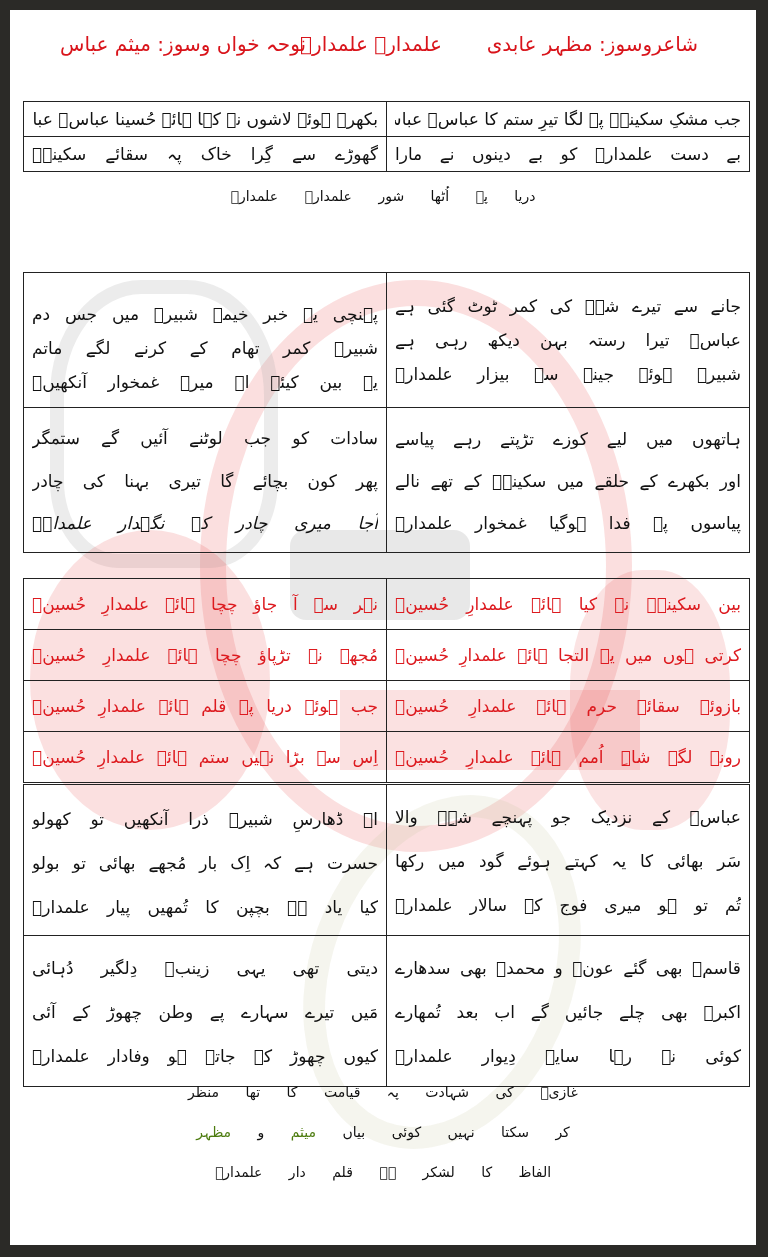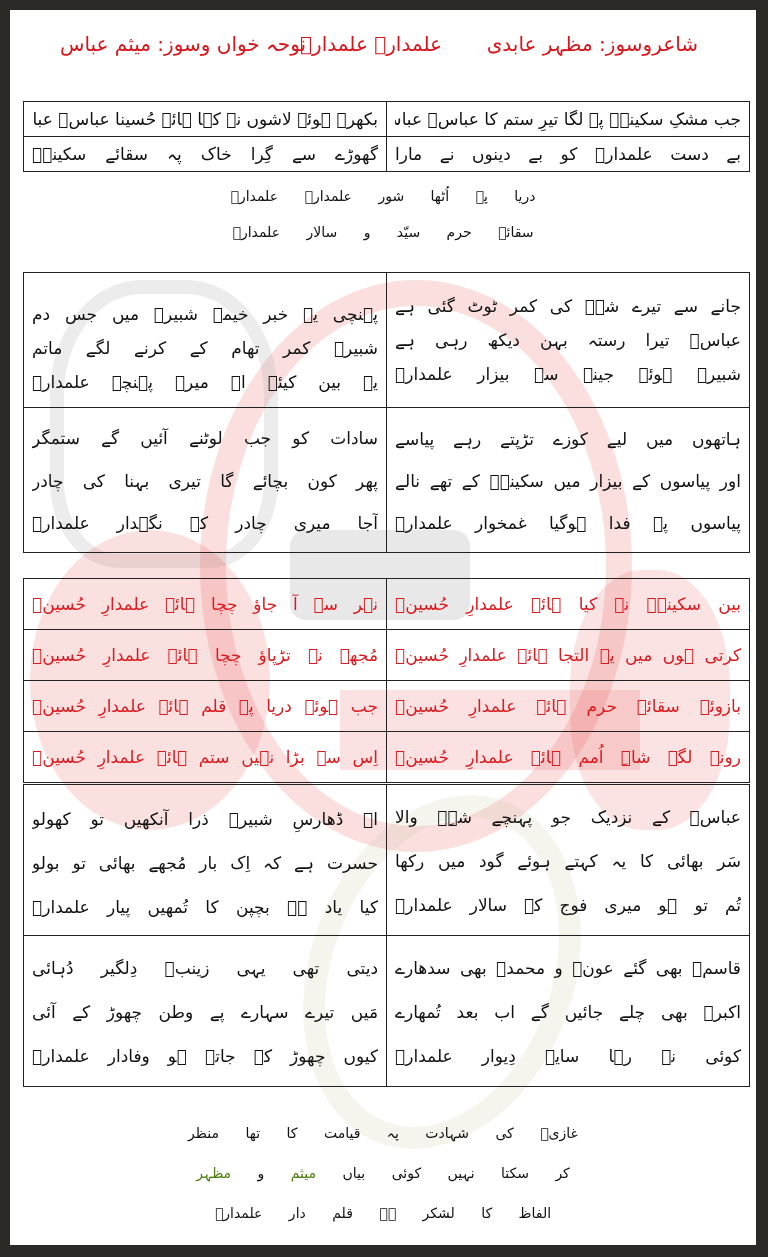--- a/index.html
+++ b/index.html
@@ -79,47 +79,46 @@
           </td>
       <td>
             <div class="line">گھوڑے سے گِرا خاک پہ سقائے سکینہؑ</div>
           </td>
     </tr>
   </tbody>
     </table>
 
   <div class="center-block" style="top:168px;">
     <div class="center-line">دریا پہ اُٹھا شور علمدارؑ علمدارؑ</div>
-    <div class="center-line">سقائے حرم سیّد و سالار علمدارؑ</div>
   </div>
 
   <table class="verse" style="top:262px;">
     <tbody>
         <tr>
       <td style="padding-top:8px;padding-bottom:8px;">
         <div class="line">جانے سے تیرے شہؑ کی کمر ٹوٹ گئی ہے</div>
         <div class="line">عباسؑ تیرا رستہ بہن دیکھ رہی ہے</div>
         <div class="line">شبیرؑ ہوئے جینے سے بیزار علمدارؑ</div>
       </td>
       <td style="padding-top:24px;padding-bottom:8px;">
         <div class="line">پہنچی یہ خبر خیمۂ شبیرؑ میں جس دم</div>
         <div class="line">شبیرؑ کمر تھام کے کرنے لگے ماتم</div>
-        <div class="line">یہ بین کیئے اے میرے پہنچے علمدارؑ</div>
+        <div class="line">یہ بین کیئے اے میرے غمخوار آنکھیںؑ</div>
       </td>
     </tr>
     <tr>
       <td style="padding-top:10px;padding-bottom:8px;">
         <div class="line" style="height:42px;line-height:42px;">ہاتھوں میں لیے کوزے تڑپتے رہے پیاسے</div>
-        <div class="line" style="height:42px;line-height:42px;">اور پیاسوں کے بیزار میں سکینہؑ کے تھے نالے</div>
+        <div class="line" style="height:42px;line-height:42px;">اور بکھرے کے حلقے میں سکینہؑ کے تھے نالے</div>
         <div class="line" style="height:42px;line-height:42px;">پیاسوں پہ فدا ہوگیا غمخوار علمدارؑ</div>
       </td>
       <td style="padding-top:10px;padding-bottom:8px;">
         <div class="line" style="height:42px;line-height:42px;font-family:Liberation Serif, serif;">سادات کو جب لوٹنے آئیں گے ستمگر</div>
         <div class="line" style="height:42px;line-height:42px;">پھر کون بچائے گا تیری بہنا کی چادر</div>
-        <div class="line" style="height:42px;line-height:42px;">آجا میری چادر کے نگہدار علمدارؑ</div>
+        <div class="line" style="height:42px;line-height:42px;font-style:italic;">آجا میری چادر کے نگہدار علمدارؑ</div>
       </td>
     </tr>
   </tbody>
     </table>
 
   <table class="verse red" style="top:568px;">
     <tbody>
         <tr>
       <td style="height:50px;">
             <div class="line">بین سکینہؑ نے کیا ہائے علمدارِ حُسینؑ</div>
@@ -177,21 +176,21 @@
       </td>
       <td style="padding-top:10px;padding-bottom:8px;">
         <div class="line" style="height:44px;line-height:44px;">دیتی تھی یہی زینبؑ دِلگیر دُہائی</div>
         <div class="line" style="height:44px;line-height:44px;">مَیں تیرے سہارے پے وطن چھوڑ کے آئی</div>
         <div class="line" style="height:44px;line-height:44px;">کیوں چھوڑ کے جاتے ہو وفادار علمدارؑ</div>
       </td>
     </tr>
   </tbody>
     </table>
 
-  <div class="center-block" style="top:1103px;">
+  <div class="center-block" style="top:1062px;">
     <div class="center-line" style="height:40px;line-height:40px;">غازیؑ کی شہادت پہ قیامت کا تھا منظر</div>
     <div class="center-line" style="height:40px;line-height:40px;">
       <span>کر سکتا نہیں کوئی بیاں</span>
       <span class="red-word">میثم</span>
       <span>و</span>
       <span class="red-word">مظہر</span>
     </div>
     <div class="center-line" style="height:40px;line-height:40px;">الفاظ کا لشکر ہے قلم دار علمدارؑ</div>
   </div>
 

